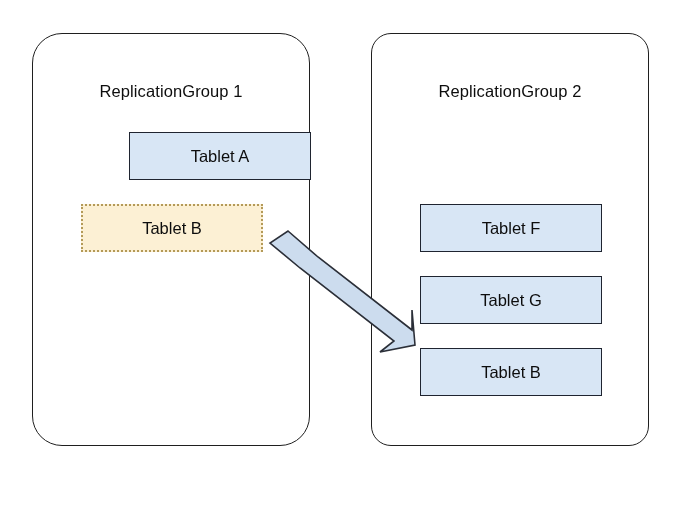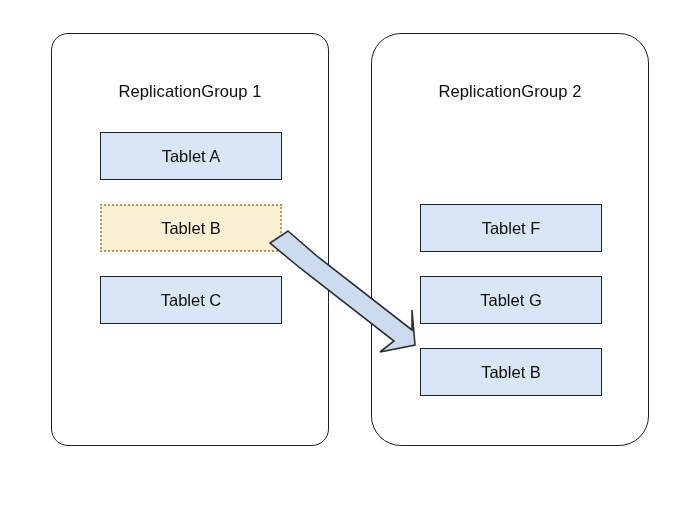--- a/index.html
+++ b/index.html
@@ -17,22 +17,22 @@
     background: #ffffff;
     overflow: hidden;
   }
   .rg-container {
     position: absolute;
     box-sizing: border-box;
     background: #ffffff;
     border: 1.4px solid #1f1f1f;
     border-radius: 30px;
   }
-  #rg1 { left: 51px;  top: 33px; width: 278px; height: 413px; border-radius: 17px; }
-  #rg2 { left: 371px; top: 33px; width: 278px; height: 413px; }
+  #rg1 { left: 32px;  top: 33px; width: 278px; height: 413px; }
+  #rg2 { left: 371px; top: 33px; width: 278px; height: 413px; border-radius: 20px; }
 
   .rg-title {
     position: absolute;
     left: 0;
     right: 0;
     top: 48px;
     text-align: center;
     font-size: 16.5px;
     color: #0d0d0d;
     letter-spacing: 0.1px;
@@ -51,21 +51,21 @@
     font-size: 16.5px;
     color: #0d0d0d;
     background: #d8e6f5;
     border: 1.4px solid #1f2430;
   }
   .tablet.highlight {
     background: #fcf0d4;
     border: 2px dotted #b49a58;
   }
   
-  .row-0 { top: 98px; }
+  .row-0 { top: 98px; margin-left: 48px; }
   .row-1 { top: 170px; }
   .row-2 { top: 242px; }
   .row-3 { top: 314px; }
 
   #arrow-layer {
     position: absolute;
     left: 0;
     top: 0;
     width: 697px;
     height: 508px;
@@ -78,23 +78,20 @@
 <div id="canvas">
 
   <div class="rg-container" id="rg1">
     <div class="rg-title">ReplicationGroup 1</div>
     <div class="tablet row-0">
       <span>Tablet A</span>
     </div>
     <div class="tablet row-1 highlight">
       <span>Tablet B</span>
     </div>
-    <div class="tablet row-2">
-      <span>Tablet C</span>
-    </div>
   </div>
 
   <div class="rg-container" id="rg2">
     <div class="rg-title">ReplicationGroup 2</div>
     <div class="tablet row-2">
       <span>Tablet G</span>
     </div>
     <div class="tablet row-1">
       <span>Tablet F</span>
     </div>

